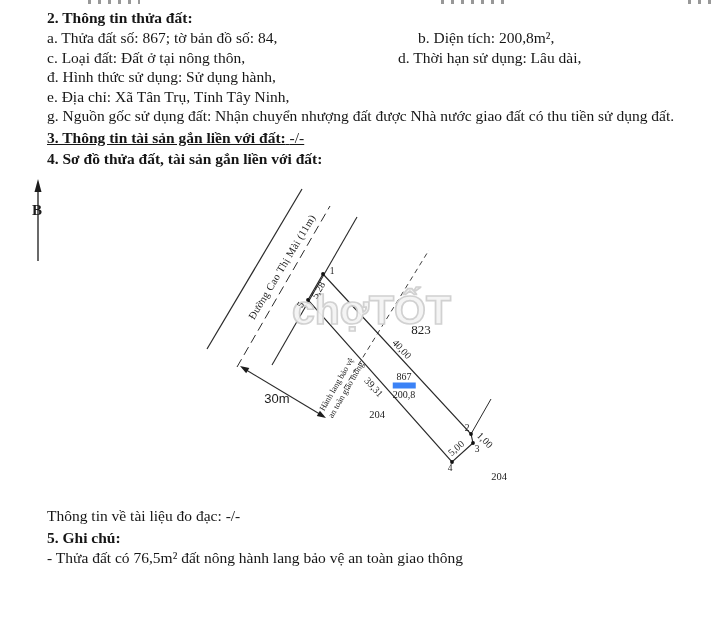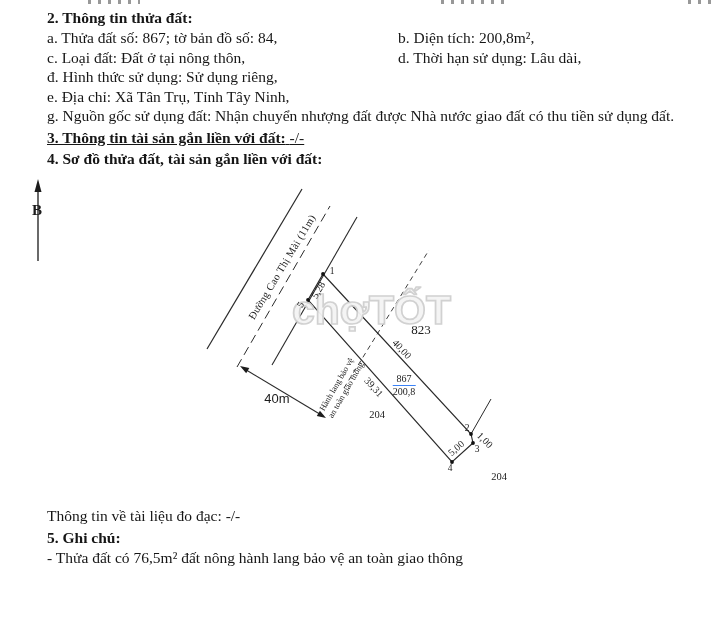--- a/index.html
+++ b/index.html
@@ -7,21 +7,21 @@
     width:720px;height:619px;background:#ffffff;position:relative;overflow:hidden;
     font-family:"Liberation Serif",serif;color:#141414;
   }
   .page{position:absolute;left:0;top:0;width:720px;height:619px;background:#fff;}
   svg.sketch{position:absolute;left:0;top:0;}
   .trow{position:absolute;font-size:15.5px;line-height:19px;white-space:nowrap;color:#161616;margin-left:20px;}
   .bold{font-weight:bold;}
   .dlabel{position:absolute;font-size:10px;line-height:11px;white-space:nowrap;color:#1c1c1c;}
   .sans{font-family:"Liberation Sans",sans-serif;}
   .frac{text-align:center;font-size:10px;line-height:11.5px;}
-  .frac-top{border-bottom:1px solid #3b82f6;padding:0 2px;font-family:Liberation Serif, serif;}
+  .frac-top{border-bottom:6px solid #3b82f6;padding:0 2px;font-family:Liberation Serif, serif;}
   .corridor-text{text-align:center;font-size:8.5px;line-height:10.5px;}
   .watermark{
     position:absolute;left:292px;top:287px;font-family:Liberation Sans, sans-serif;
     font-size:41px;font-weight:bold;letter-spacing:0px;white-space:nowrap;
     color:#f4f4f4;-webkit-text-stroke:1.7px #cfcfcf;opacity:.95;pointer-events:none;
   }
   .top-frag{position:absolute;top:0;height:4px;opacity:.55;
     background:repeating-linear-gradient(90deg,#444 0 3px,transparent 3px 10px);}
 </style>
 </head>
@@ -66,24 +66,24 @@
         <circle cx="452" cy="462" r="1.9"></circle>
         <circle cx="308" cy="300" r="1.9"></circle>
       </g>
     </g>
   </svg>
 
   <div class="watermark">chợTỐT</div>
 
   <div class="trow bold" style="left:27px;top:8px;">2. Thông tin thửa đất:</div>
   <div class="trow" style="left:27px;top:28px;">a. Thửa đất số: 867; tờ bản đồ số: 84,</div>
-  <div class="trow" style="left:378px;top:28px;">b. Diện tích: 200,8m²,</div>
+  <div class="trow" style="left:398px;top:28px;">b. Diện tích: 200,8m²,</div>
   <div class="trow" style="left:27px;top:48px;">c. Loại đất: Đất ở tại nông thôn,</div>
   <div class="trow" style="left:378px;top:48px;">d. Thời hạn sử dụng: Lâu dài,</div>
-  <div class="trow" style="left:27px;top:67px;">đ. Hình thức sử dụng: Sử dụng riêng,</div>
+  <div class="trow" style="left:27px;top:67px;">đ. Hình thức sử dụng: Sử dụng hành,</div>
   <div class="trow" style="left:27px;top:87px;">e. Địa chỉ: Xã Tân Trụ, Tỉnh Tây Ninh,</div>
   <div class="trow" style="left:27px;top:106px;">g. Nguồn gốc sử dụng đất: Nhận chuyển nhượng đất được Nhà nước giao đất có thu tiền sử dụng đất.</div>
 
   <div class="trow" style="left:27px;top:128px;text-decoration:underline;">
     <span class="bold">3. Thông tin tài sản gắn liền với đất:</span>
     <span>-/-</span>
   </div>
   <div class="trow bold" style="left:27px;top:149px;">4. Sơ đồ thửa đất, tài sản gắn liền với đất:</div>
 
   <div class="trow" style="left:27px;top:506px;">Thông tin về tài liệu đo đạc: -/-</div>
@@ -109,20 +109,20 @@
 
   <div class="dlabel frac" style="left:404px;top:385px;transform:translate(-50%,-50%);">
     <div class="frac-top">867</div>
     <div>200,8</div>
   </div>
 
   <div class="dlabel" style="left:421px;top:329px;font-size:13px;transform:translate(-50%,-50%);">823</div>
   <div class="dlabel" style="left:377px;top:414px;font-size:10.5px;transform:translate(-50%,-50%);">204</div>
   <div class="dlabel" style="left:499px;top:476px;font-size:10.5px;transform:translate(-50%,-50%);">204</div>
 
-  <div class="dlabel sans" style="left:277px;top:398px;font-size:13px;transform:translate(-50%,-50%);">40m</div>
+  <div class="dlabel sans" style="left:277px;top:398px;font-size:13px;transform:translate(-50%,-50%);">30m</div>
 
   <div class="dlabel corridor-text" style="left:341px;top:387px;transform:translate(-50%,-50%) rotate(-60deg);">
     <div>Hành lang bảo vệ</div>
     <div>an toàn giao thông</div>
   </div>
 
 </div>
 
 </body></html>

